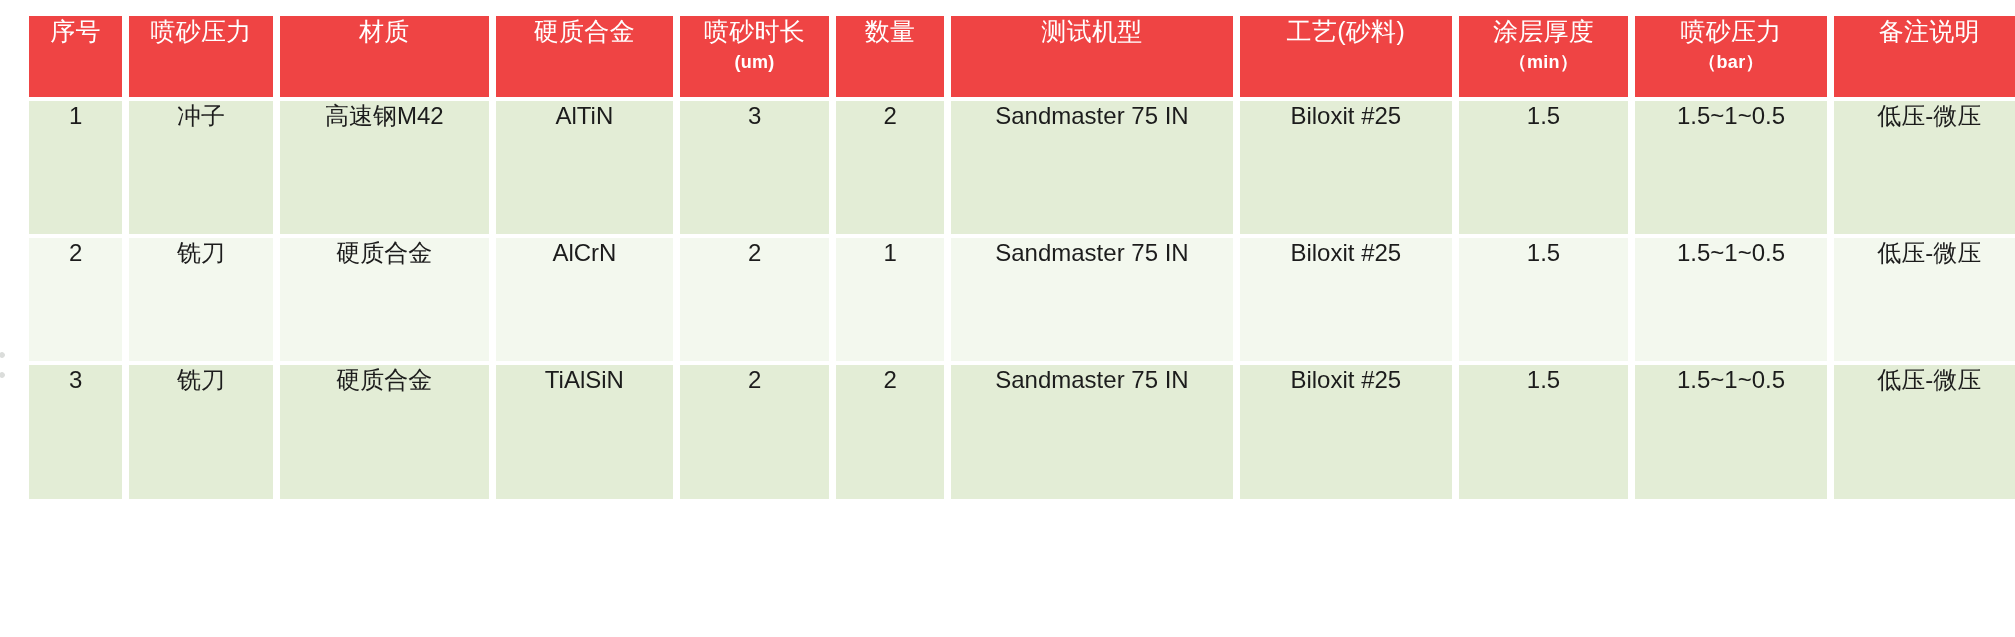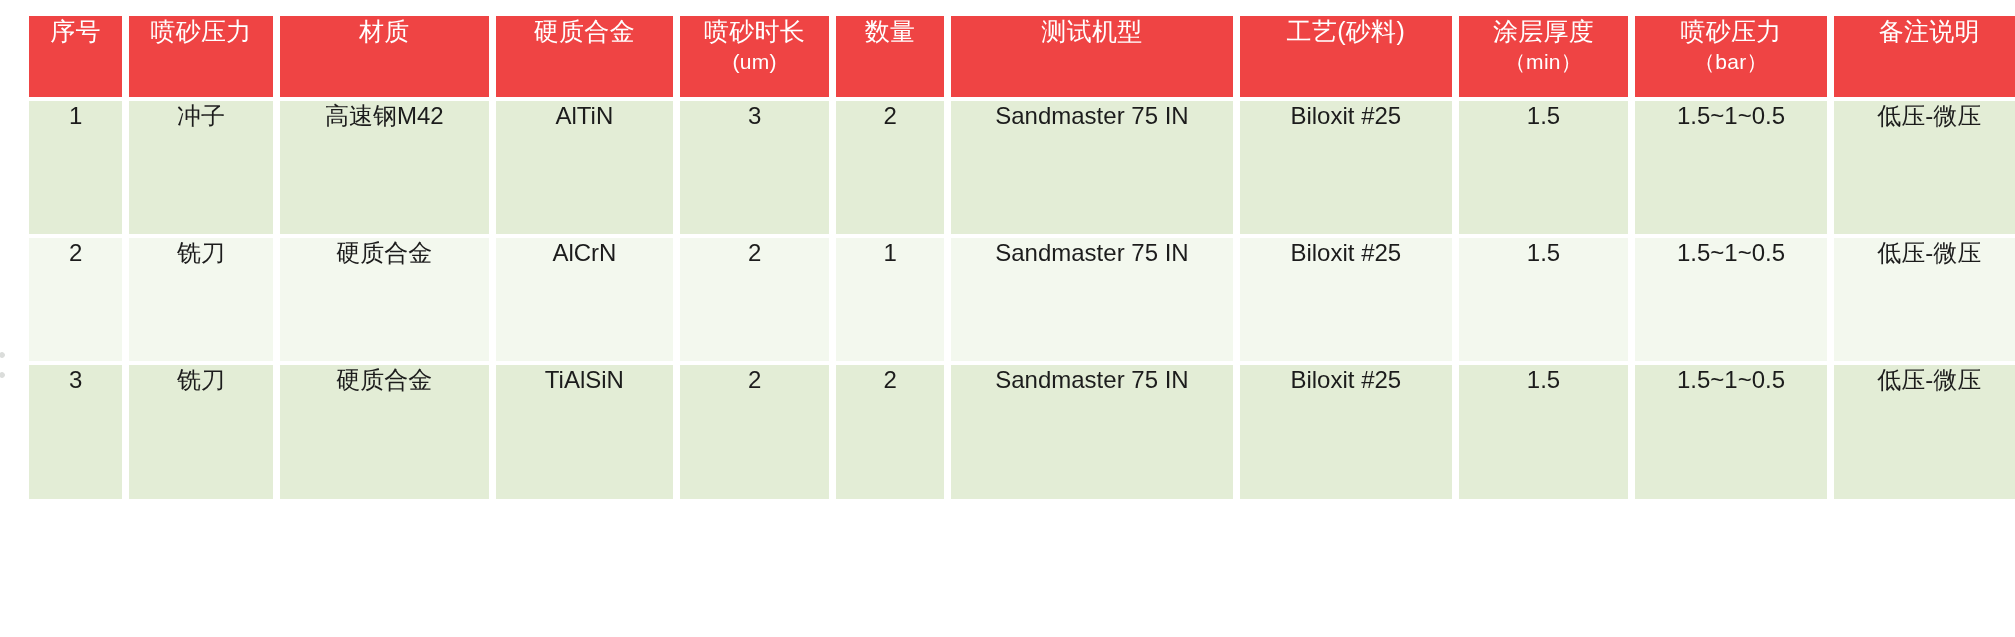--- a/index.html
+++ b/index.html
@@ -63,22 +63,22 @@
     font-weight: bold;
     font-size: 25px;
     line-height: 31px;
     height: 81px;
     padding-top: 12px;
     box-sizing: border-box;
     letter-spacing: 0.3px;
   }
   thead th .unit {
     display: block;
-    font-weight: normal;
-    font-size: 21px;
+    font-weight: bold;
+    font-size: 18px;
     line-height: 30px;
   }
 
   
   tbody td {
     font-size: 24px;
     line-height: 30px;
     color: #1c1c1c;
     padding-top: 18px;
     box-sizing: border-box;

